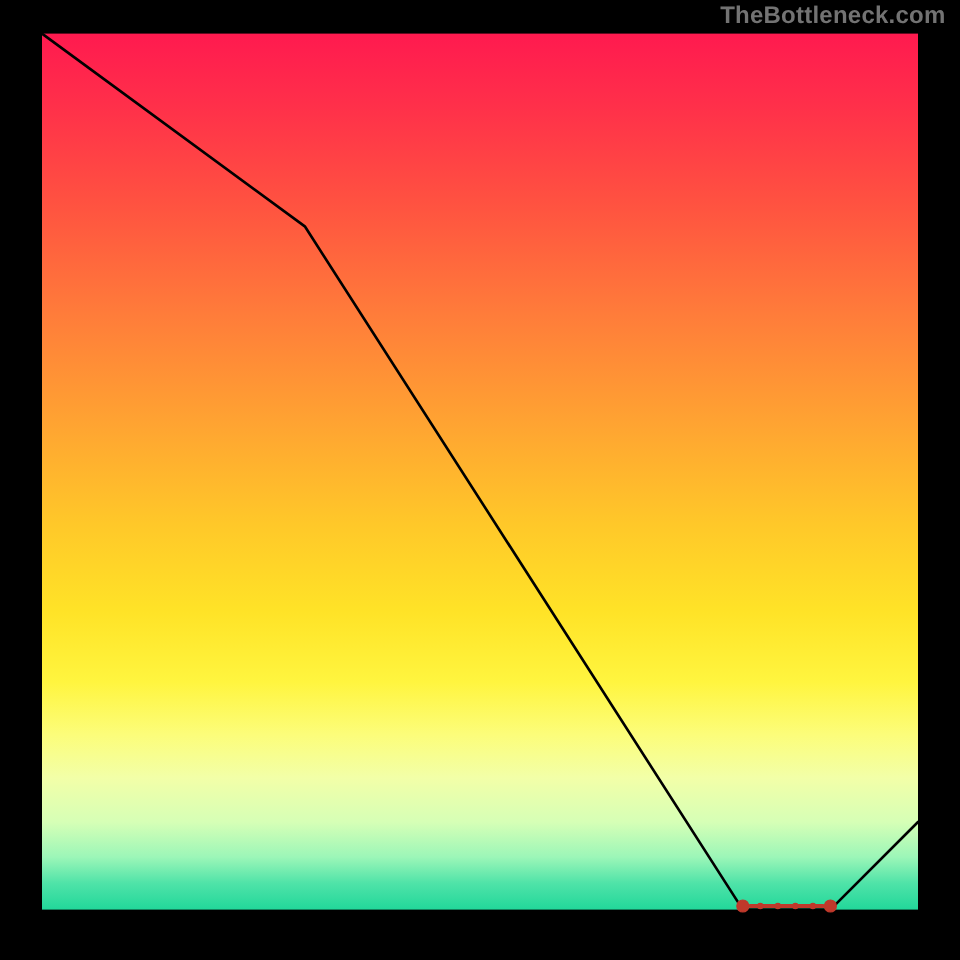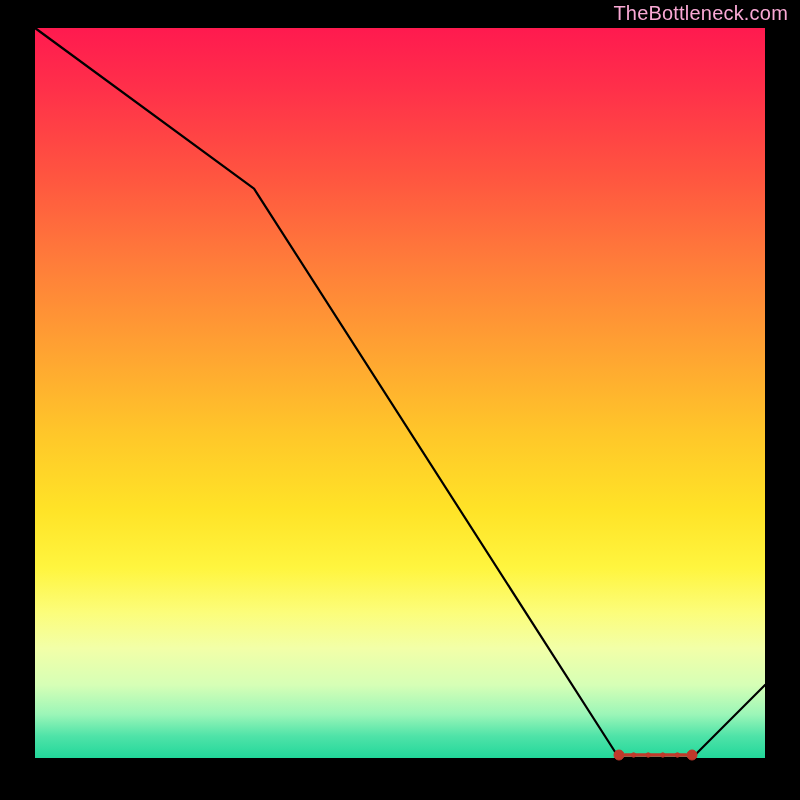--- a/index.html
+++ b/index.html
@@ -14,25 +14,26 @@
   .frame {
     position: relative;
     width: 800px;
     height: 800px;
     background: #000;
   }
   .attribution {
     position: absolute;
     top: 2px;
     right: 12px;
-    color: #f9a8d4;
+    color: #737373;
     font-size: 20px;
     font-family: Arial, sans-serif;
     letter-spacing: 0.2px;
     user-select: none;
+    font-weight: bold;
   }
   .plot-area {
     position: absolute;
     left: 35px;
     top: 28px;
     width: 730px;
     height: 730px;
     
     background: linear-gradient(
       to bottom,

